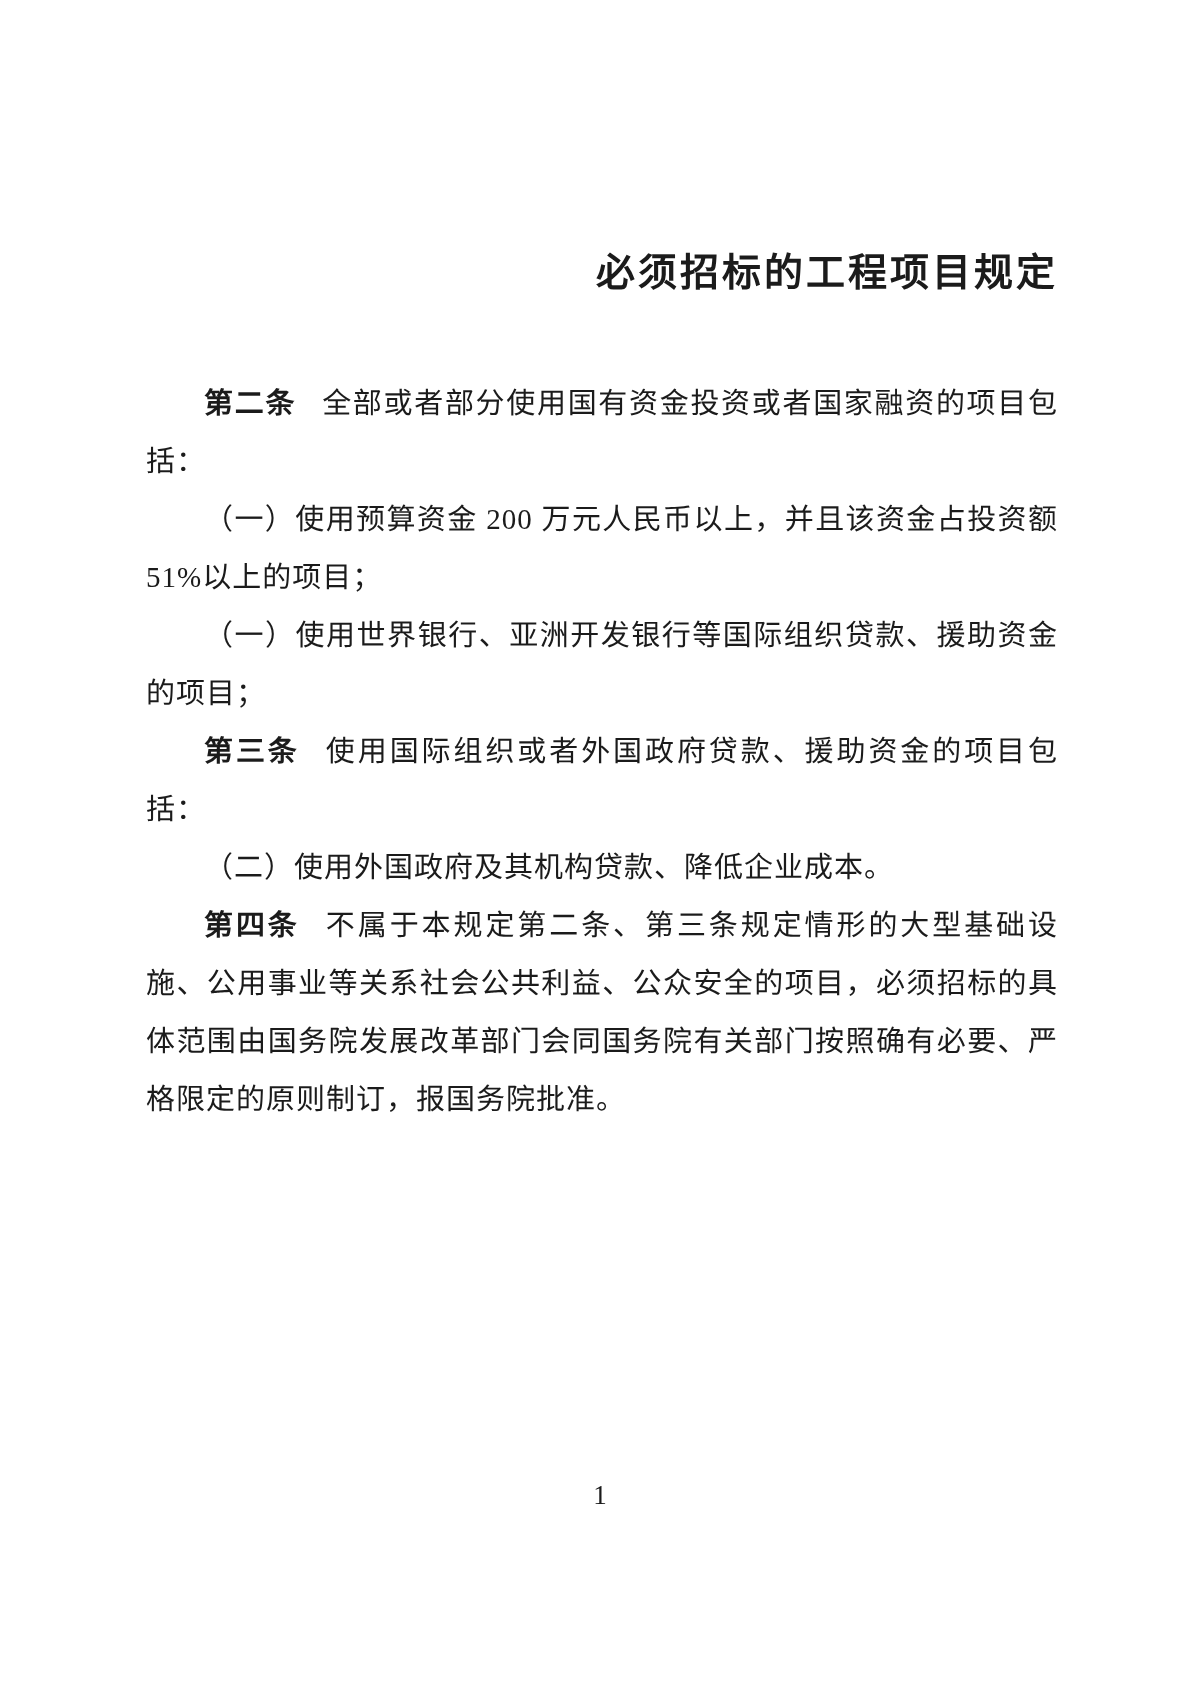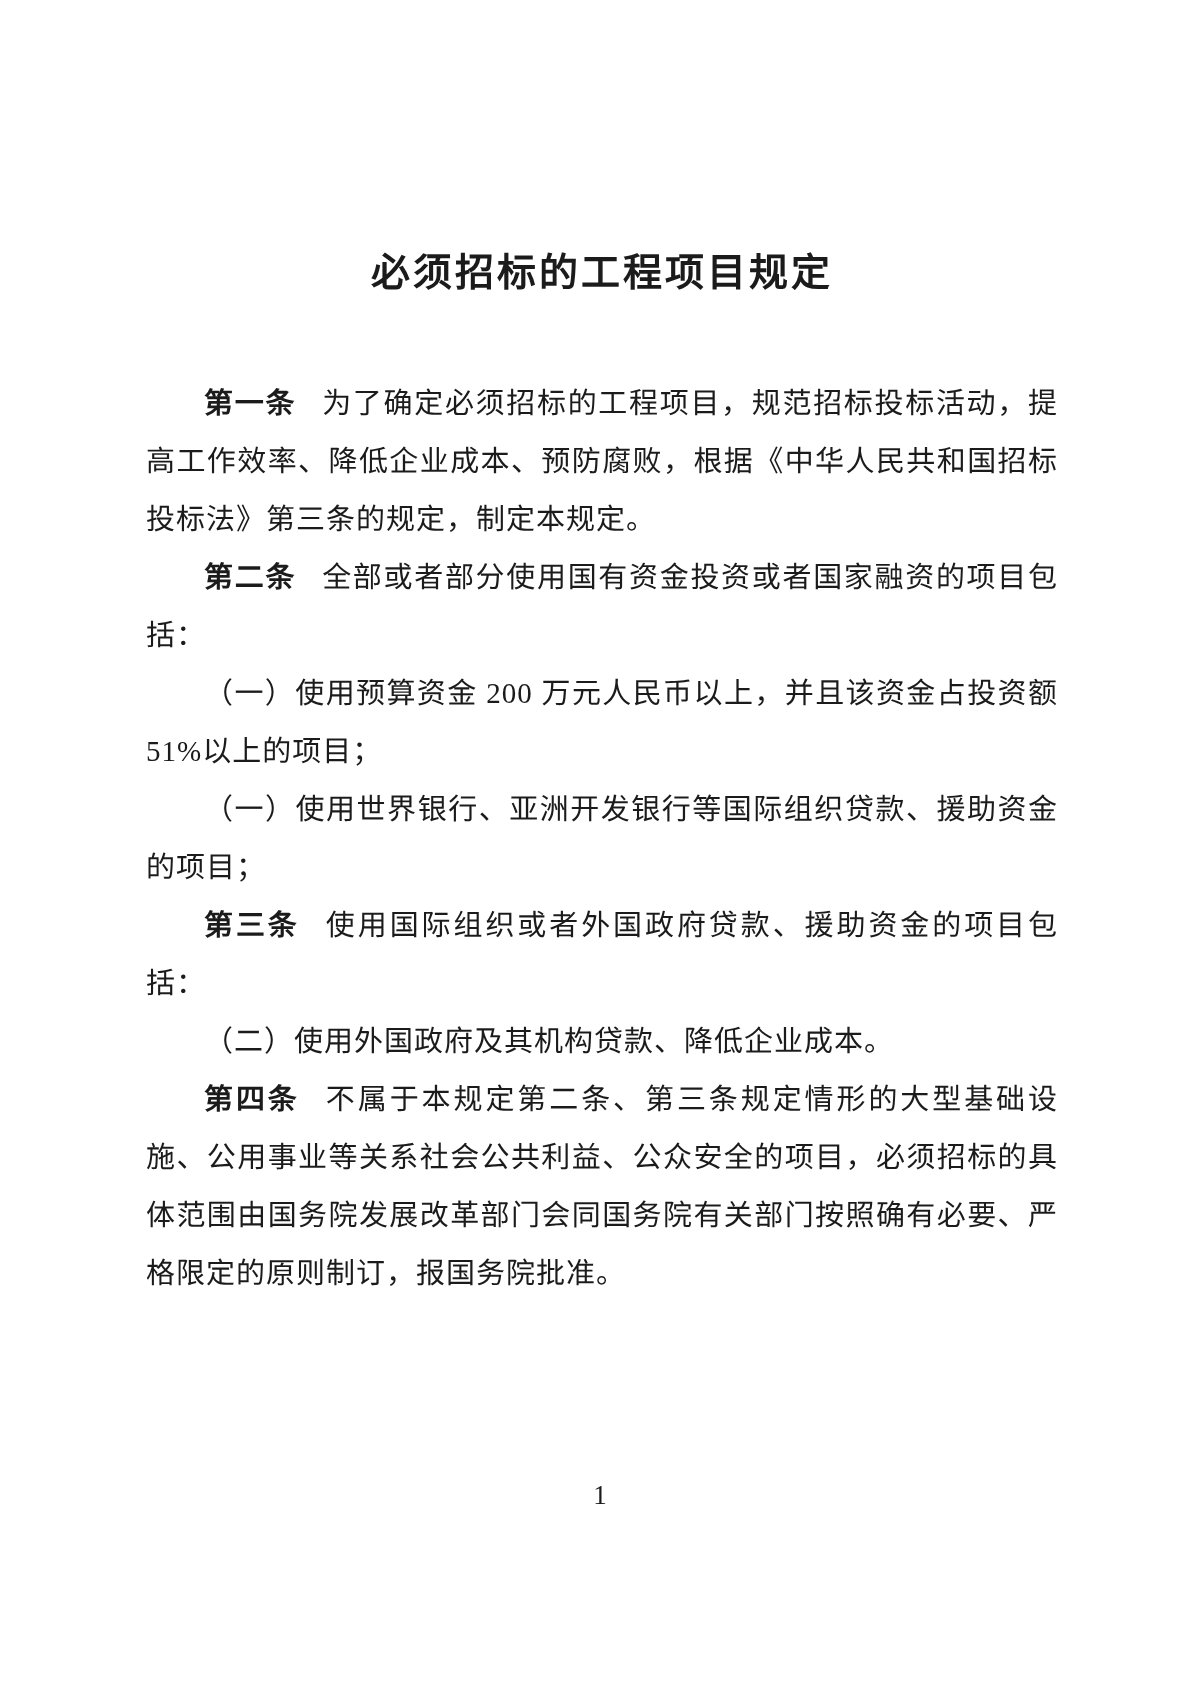--- a/index.html
+++ b/index.html
@@ -13,21 +13,21 @@
     height: 1697px;
     box-sizing: border-box;
     background: #ffffff;
     padding: 248px 142px 0 146px;
     font-family: "Liberation Serif", "DejaVu Serif", serif;
     color: #1b1b1b;
     overflow: hidden;
   }
   .doc-title {
     margin: 0 0 76px 0;
-    text-align: center;
+    text-align: right;
     font-size: 39px;
     line-height: 50px;
     font-weight: bold;
     letter-spacing: 3px;
     font-family: "Liberation Serif", "DejaVu Serif", serif;
   }
   .doc-body p.para {
     margin: 0;
     font-size: 29px;
     line-height: 58px;
@@ -53,21 +53,20 @@
 </style>
 </head>
 <body>
 
 <div class="page">
 
   <h1 class="doc-title">必须招标的工程项目规定</h1>
 
   <div class="doc-body">
 
-    <p class="para"><span class="article-label">第一条</span><span>为了确定必须招标的工程项目，规范招标投标活动，提高工作效率、降低企业成本、预防腐败，根据《中华人民共和国招标投标法》第三条的规定，制定本规定。</span></p>
 
     <p class="para"><span class="article-label">第二条</span><span>全部或者部分使用国有资金投资或者国家融资的项目包括：</span></p>
 
     <p class="para"><span>（一）使用预算资金 200 万元人民币以上，并且该资金占投资额 51%以上的项目；</span></p>
 
 
     <p class="para"><span>（一）使用世界银行、亚洲开发银行等国际组织贷款、援助资金的项目；</span></p>
 
     <p class="para"><span class="article-label">第三条</span><span>使用国际组织或者外国政府贷款、援助资金的项目包括：</span></p>
 

